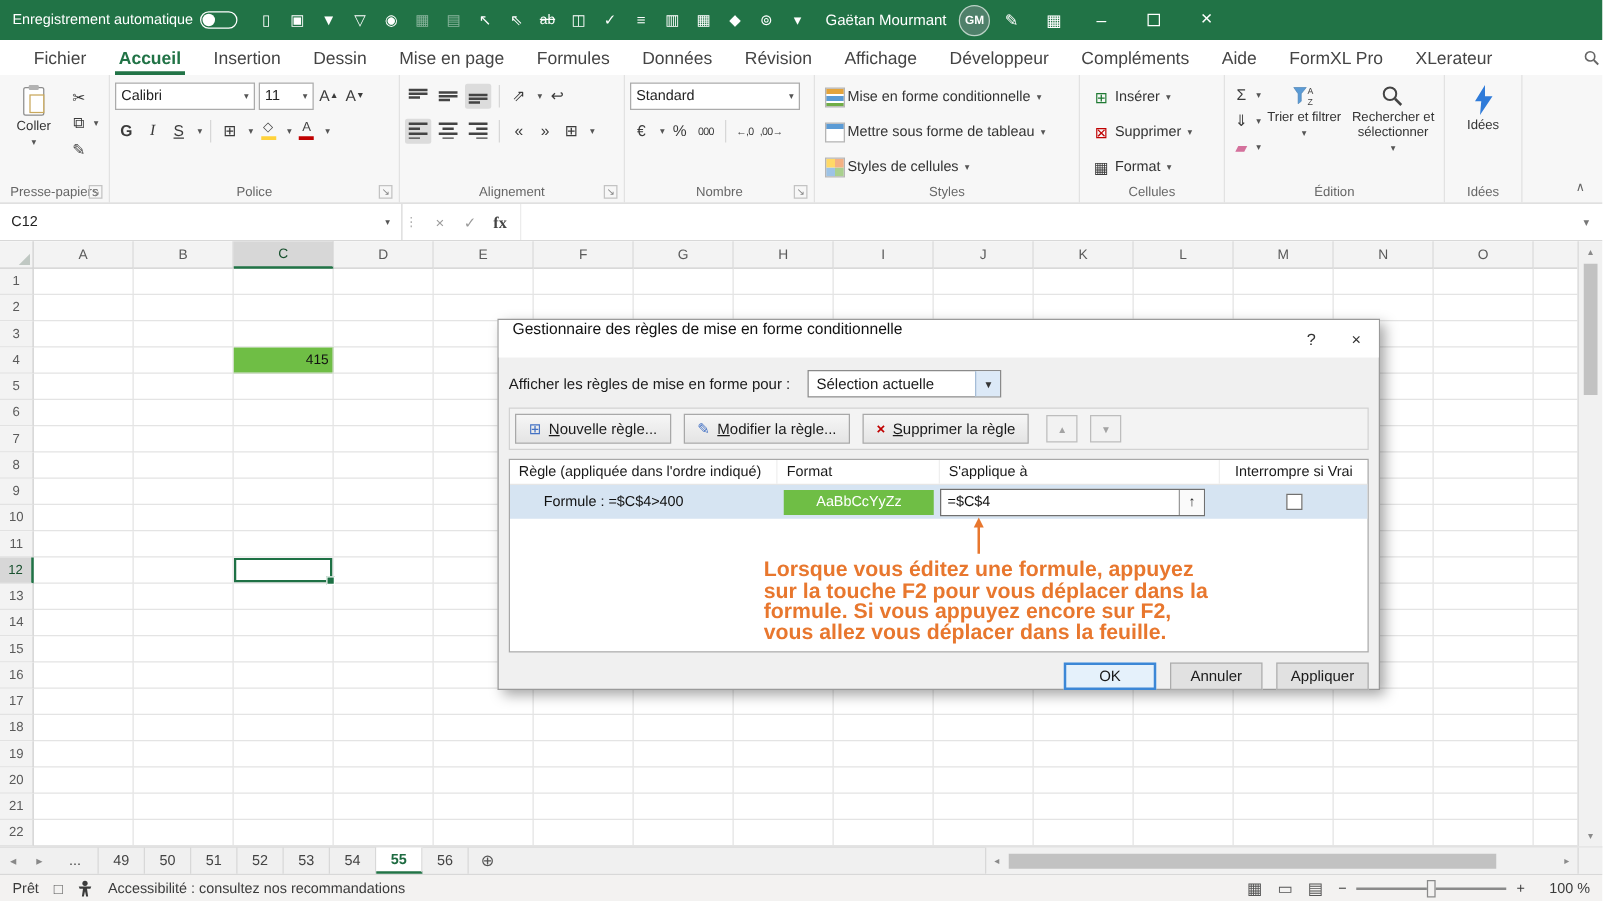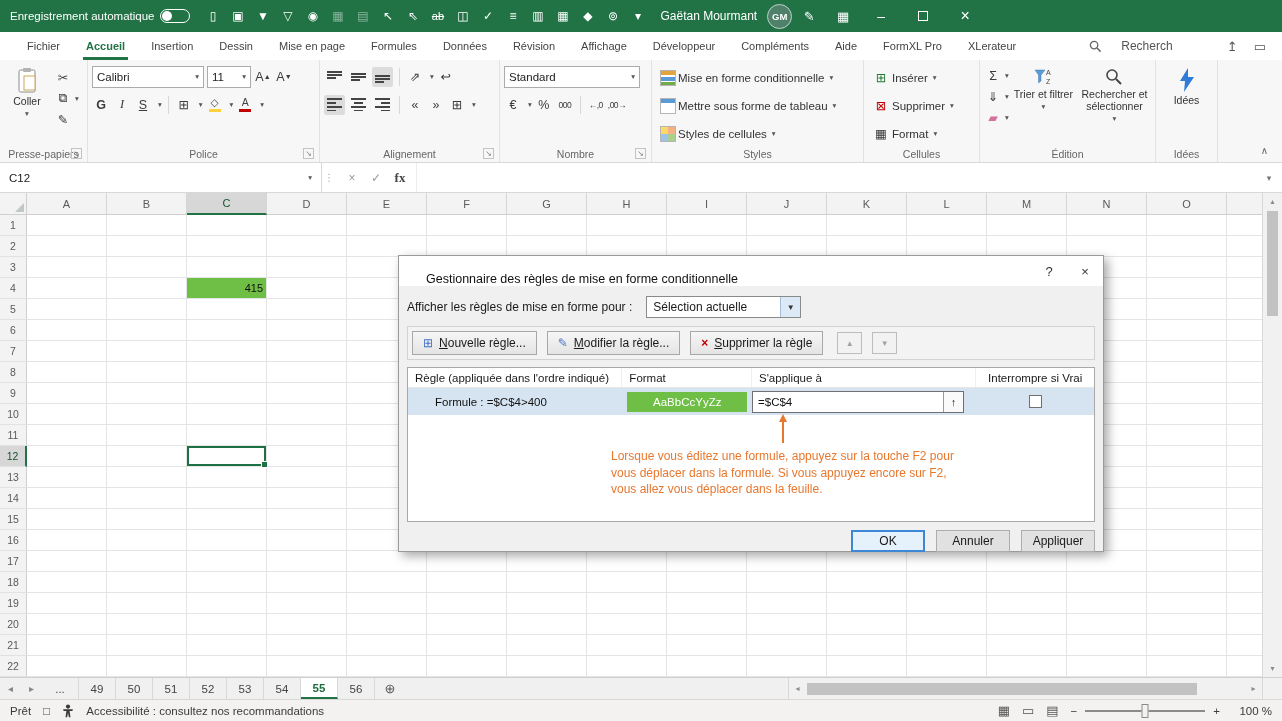--- a/index.html
+++ b/index.html
@@ -18,21 +18,21 @@
 .tb-title{flex:1;text-align:center;font-size:12px;white-space:nowrap;overflow:hidden}
 .tb-user{font-size:12px;margin:0 10px;white-space:nowrap}
 .avatar{width:25px;height:25px;border-radius:50%;background:#4f806a;border:1px solid #bcd3c7;display:flex;align-items:center;justify-content:center;font-size:9.5px;font-weight:bold}
 .tb-small{width:34px;height:32px;display:flex;align-items:center;justify-content:center;font-size:13px}
 .winbtn{width:42px;height:32px;display:flex;align-items:center;justify-content:center;font-size:14px}
 .winbtn.close{font-size:16px}
 .maxbox{width:10px;height:10px;border:1px solid #fff;display:inline-block}
 
 
 .tabsrow{height:28px;background:#fff;display:flex;align-items:stretch;padding-left:14px}
-.rtab{padding:0 13px;display:flex;align-items:center;font-size:11px;color:#444;position:relative;white-space:nowrap}
+.rtab{padding:0 13px;display:flex;align-items:center;font-size:14px;color:#444;position:relative;white-space:nowrap}
 .rtab.active{color:#217346;font-weight:bold}
 .rtab.active::after{content:'';position:absolute;left:10px;right:10px;bottom:0;height:3px;background:#217346}
 .tabsearch{margin-left:60px;display:flex;align-items:center;gap:19px;color:#555;white-space:nowrap}
 .tabright{margin-left:auto;display:flex;gap:16px;margin-right:16px;color:#555;align-items:center;font-size:13px}
 
 
 .ribbon{height:103px;background:#f7f7f7;border-bottom:1px solid #d8d8d8;display:flex;position:relative}
 .rgroup{display:flex;flex-direction:column;border-right:1px solid #e2e2e2;padding:4px 4px 0}
 .rcontent{flex:1;display:flex;gap:4px}
 .rcontent.col{flex-direction:column;gap:3px}
@@ -102,21 +102,21 @@
 .cell.green{background:#6fbe45;justify-content:flex-end}
 .cell.sel{box-shadow:inset 0 0 0 2px #1e7145;position:relative;z-index:2}
 .cell.sel::after{content:'';position:absolute;right:-2px;bottom:-2px;width:5px;height:5px;background:#1e7145;border:1px solid #fff}
 .vscroll{position:absolute;right:0;top:0;height:100%;width:20px;background:#f1f1f1;border-left:1px solid #d8d8d8;display:flex;flex-direction:column;z-index:3}
 .vs-btn{height:17px;display:flex;align-items:center;justify-content:center;color:#8a8a8a;font-size:8px}
 .vs-btn.bottom{margin-top:auto}
 .vs-thumb{margin:1px 4px;height:105px;background:#c2c2c2}
 
 
 .dialog{position:absolute;left:398px;top:255px;width:706px;height:297px;background:#f0f0f0;border:1px solid #9a9a9a;box-shadow:4px 4px 10px rgba(0,0,0,.35);z-index:20}
-.dlg-title{height:30px;background:#fff;display:flex;align-items:flex-end;padding-left:27px;font-size:12.5px;color:#111}
+.dlg-title{height:30px;background:#fff;display:flex;align-items:flex-start;padding-left:11px;font-size:12.5px;color:#111}
 .dbtns{margin-left:auto;display:flex}
 .dbtn{width:36px;height:30px;display:flex;align-items:center;justify-content:center;color:#333;font-size:13px}
 .dlg-body{padding:8px 8px 0;position:relative}
 .showrow{display:flex;align-items:center;gap:14px;margin:2px 0 8px;font-size:12px;color:#1a1a1a}
 .dcombo{width:155px;height:22px;background:#fff;border:1px solid #8a8a8a;display:flex;align-items:center;justify-content:space-between;padding-left:6px;font-size:12px}
 .darr{width:20px;height:20px;background:#dce9f7;border-left:1px solid #a5bdd7;display:flex;align-items:center;justify-content:center;font-size:8px;color:#333}
 .dlg-toolbar{border:1px solid #d2d2d2;background:#f3f3f3;padding:4px;display:flex;gap:10px;align-items:center}
 .dlg-btn{height:24px;background:linear-gradient(#f6f6f6,#e4e4e4);border:1px solid #a8a8a8;display:flex;align-items:center;gap:6px;padding:0 10px;font-size:12px;color:#1a1a1a;white-space:nowrap}
 .dlg-btn .ic{font-size:12px}
 .updown{width:25px;height:22px;border:1px solid #bdbdbd;background:#f2f2f2;color:#a3a3a3;display:flex;align-items:center;justify-content:center;font-size:8px}
@@ -129,21 +129,21 @@
 .dl-c1{width:215px;padding-left:27px;font-size:11.5px;color:#111}
 .dl-c2{width:130px;display:flex;align-items:center;justify-content:center}
 .preview{width:120px;height:20px;background:#6fbe45;color:#fff;display:flex;align-items:center;justify-content:center;font-size:11.5px}
 .dl-c3{width:225px;display:flex;align-items:center}
 .refedit{width:212px;height:22px;background:#fff;border:1px solid #707070;display:flex;align-items:center;padding-left:5px;font-size:11.5px;color:#111}
 .refbtn{margin-left:auto;width:20px;height:20px;border-left:1px solid #9a9a9a;display:flex;align-items:center;justify-content:center;font-size:11px;color:#222;background:#fafafa}
 .dl-c4{width:118px;display:flex;align-items:center;justify-content:center}
 .checkbox{width:13px;height:13px;border:1px solid #707070;background:#fff}
 .annot-arrow{position:absolute;left:374px;top:49px;width:0;height:26px;border-left:2px solid #e8772e}
 .annot-arrow::before{content:'';position:absolute;top:-7px;left:-5px;border:4px solid transparent;border-bottom:8px solid #e8772e}
-.annot-text{position:absolute;left:203px;top:80px;width:360px;color:#e8772e;font-weight:normal;font-size:12px;line-height:16.5px}
+.annot-text{position:absolute;left:203px;top:80px;width:360px;color:#e8772e;font-weight:bold;font-size:17px;line-height:16.5px}
 .dlg-footer{display:flex;justify-content:flex-end;gap:11px;margin-top:8px;padding-right:0}
 .fbtn2{width:74px;height:22px;display:flex;align-items:center;justify-content:center;background:#e1e1e1;border:1px solid #adadad;font-size:12px;color:#1a1a1a}
 .fbtn2.default{background:#e5f1fb;border:2px solid #3c87d6}
 
 
 .sheetbar{height:22px;display:flex;align-items:stretch;background:#f0f0f0;border-top:1px solid #d0d0d0}
 .snav{width:21px;display:flex;align-items:center;justify-content:center;color:#888;font-size:10px}
 .stab{min-width:37px;padding:0 10px;display:flex;align-items:center;justify-content:center;font-size:11.5px;color:#444;border-right:1px solid #d8d8d8;white-space:nowrap}
 .stab.active{background:#fff;color:#1e6b41;font-weight:bold;border-bottom:2px solid #217346}
 .addsheet{width:30px;display:flex;align-items:center;justify-content:center;color:#555;font-size:13px}

